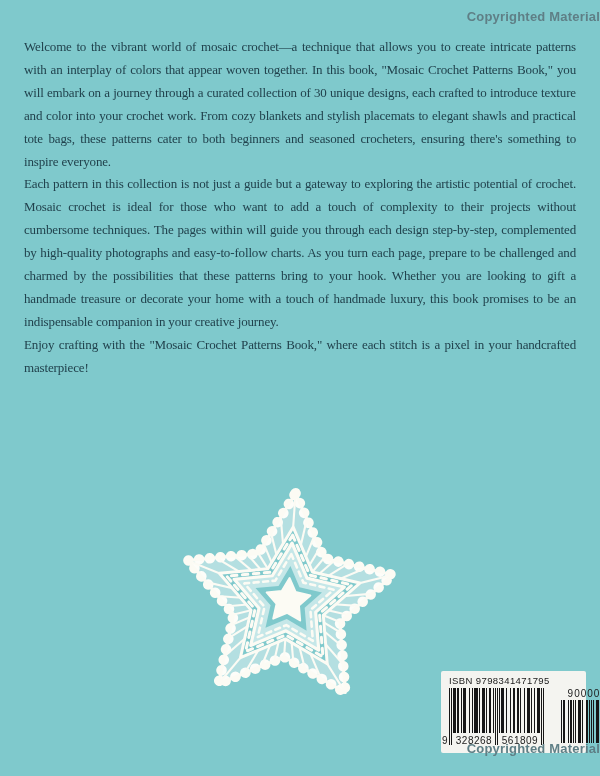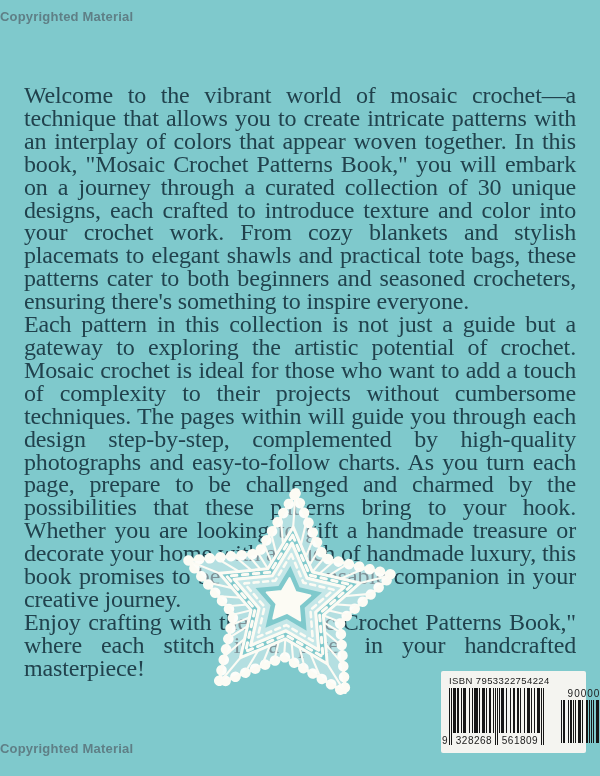--- a/index.html
+++ b/index.html
@@ -2,32 +2,31 @@
 <html><head>
 <meta charset="utf-8">
 <style>
   html,body{margin:0;padding:0;}
   body{
     width:600px;height:776px;overflow:hidden;position:relative;
     background:#7fc9cc;
     font-family:"Liberation Serif", serif;
   }
   .copyright{
-    position:absolute;left:0;width:600px;text-align:left;
+    position:absolute;left:0;width:600px;text-align:right;
     font-family:"Liberation Sans", sans-serif;
     font-size:13px;font-weight:bold;color:#5f7f86;letter-spacing:.2px;
   }
   .copyright.top{top:9px;}
   .copyright.bottom{top:741px;}
   .blurb{
     position:absolute;left:24px;top:36px;width:552px;
     color:#21424d;
-    font-size:24px;line-height:22.9px;letter-spacing:-0.15px;
+    font-size:13px;line-height:22.9px;letter-spacing:-0.15px;
     text-align:justify;
-    margin-top:48px;
   }
   .blurb p{margin:0;}
   .star-wrap{position:absolute;left:168px;top:481px;width:240px;height:240px;}
   .barcode-box{
     position:absolute;left:441px;top:671px;width:145px;height:82px;
     background:#f4f4f0;border-radius:2px;box-sizing:border-box;
     padding:4px 6px 4px 8px;
     font-family:"Liberation Sans", sans-serif;color:#1a1a1a;
   }
   .isbn-label{font-size:9.5px;letter-spacing:.4px;white-space:nowrap;}
@@ -126,21 +125,21 @@
       <path d="M0,-47 L14.1,-19.4 L44.7,-14.5 L23.0,7.4 L27.6,38.0 L0,24.2 L-27.6,38.0 L-23.0,7.4 L-44.7,-14.5 L-14.1,-19.4 Z" fill="none" stroke="#fcfbf4" stroke-width="2.6" stroke-linecap="round" stroke-dasharray="5 4.5"></path>
 
       <path d="M0,-35 L10.5,-14.4 L33.3,-10.8 L17.1,5.5 L20.6,28.3 L0,18.0 L-20.6,28.3 L-17.1,5.5 L-33.3,-10.8 L-10.5,-14.4 Z" fill="#7fc9cc"></path>
 
       <path d="M0,-23 L6.9,-9.5 L21.9,-7.1 L11.2,3.6 L13.5,18.6 L0,11.8 L-13.5,18.6 L-11.2,3.6 L-21.9,-7.1 L-6.9,-9.5 Z" fill="#fcfbf4" stroke="#fcfbf4" stroke-width="2"></path>
     </g>
   </svg>
 </div>
 
 <div class="barcode-box">
-  <div class="isbn-label">ISBN 7953322754224</div>
+  <div class="isbn-label">ISBN 9798341471795</div>
   <div class="bars-row">
     <div class="main-barcode">
       <div class="main-bars" id="main-bars">
           <i class="bar" style="height: 57px;"></i>
           <i class="sp" style="height: 45px;"></i>
           <i class="bar" style="height: 57px;"></i>
           <i class="sp" style="height: 45px;"></i>
           <i class="bar" style="height: 45px;"></i>
           <i class="bar" style="height: 45px;"></i>
           <i class="bar" style="height: 45px;"></i>

